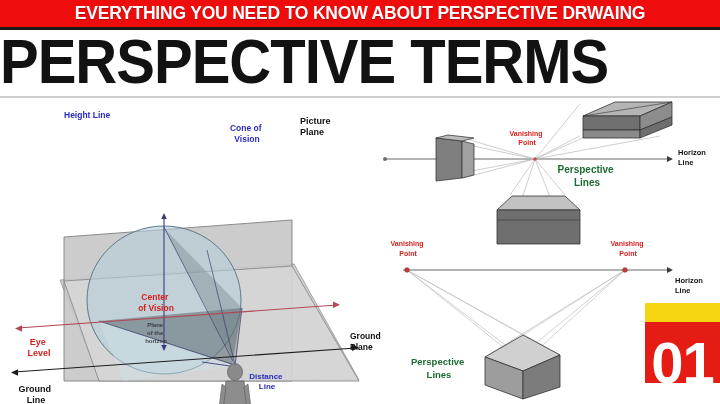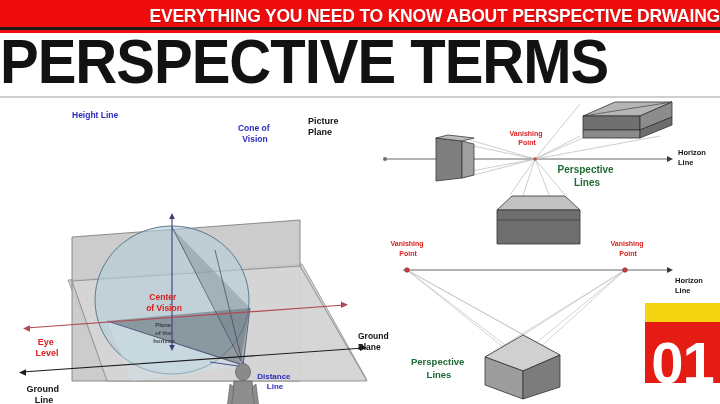--- a/index.html
+++ b/index.html
@@ -7,23 +7,23 @@
     width:720px;height:404px;
     background:#ffffff;
     font-family:"Liberation Sans",sans-serif;
     overflow:hidden;
     position:relative;
   }
   #root{position:relative;width:720px;height:404px;overflow:hidden;background:#fff;}
 
   
   .banner{
-    position:absolute;left:0;top:0;width:720px;height:33px;
+    position:absolute;left:0;top:0;width:720px;height:27px;
     background:#ee0c0c;
-    display:flex;align-items:center;justify-content:flex-end;
+    display:flex;align-items:center;justify-content:center;
     box-sizing:border-box;
   }
   .banner-text{
     color:#ffffff;
     font-family:"Liberation Sans",sans-serif;
     font-weight:bold;
     font-size:17.5px;
     letter-spacing:-0.2px;
     white-space:nowrap;
     transform:scaleX(1.0);
@@ -85,21 +85,21 @@
   <div class="banner">
     <div class="banner-text">EVERYTHING YOU NEED TO KNOW ABOUT PERSPECTIVE DRWAING</div>
   </div>
   <div class="banner-rule"></div>
 
   <div class="title">
     <div class="title-text">PERSPECTIVE TERMS</div>
   </div>
   <div class="title-rule"></div>
 
-  <div class="diagram" style="left:12px;top:100px;width:380px;height:304px;text-align:right;">
+  <div class="diagram" style="left:4px;top:100px;width:380px;height:304px;text-align:right;">
     <svg width="380" height="304" viewBox="0 0 380 304">
 
       <polygon points="56,180 290,164 355,280 95,278" fill="#d0d0d0" stroke="#8a8a8a" stroke-width="0.8" opacity="0.95"></polygon>
 
       <polygon points="58,138 290,121 290,166 58,181" fill="#c9c9c9" stroke="#7d7d7d" stroke-width="0.8" opacity="0"></polygon>
       <polygon points="60,137 288,120 288,283 60,283" fill="#c5c5c5" stroke="#7d7d7d" stroke-width="0.9" opacity="0"></polygon>
       <polygon points="60,137 288,120 288,281 60,281" fill="#c8c8c8" fill-opacity="0.92" stroke="#808080" stroke-width="0.9"></polygon>
       <polygon points="60,181 288,166 355,281 95,281" fill="#d6d6d6" fill-opacity="0.92" stroke="#8a8a8a" stroke-width="0.9"></polygon>
 
       <ellipse cx="160" cy="200" rx="77" ry="74" fill="#b7cfda" fill-opacity="0.62" stroke="#5a7a8c" stroke-width="1"></ellipse>

